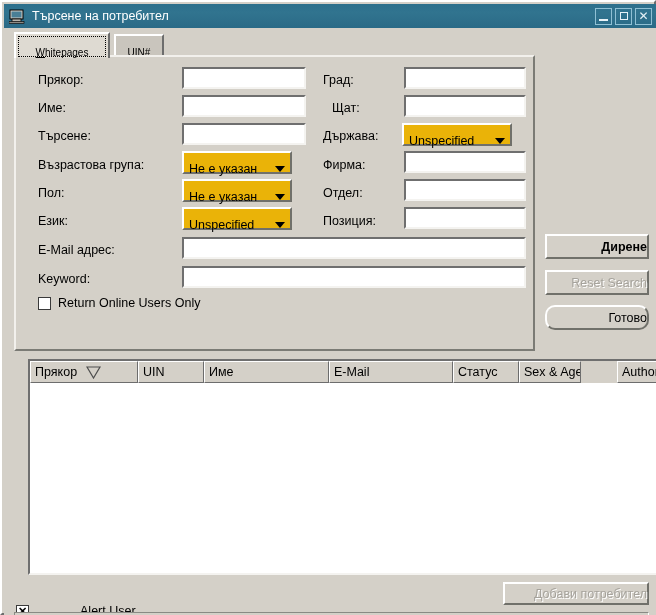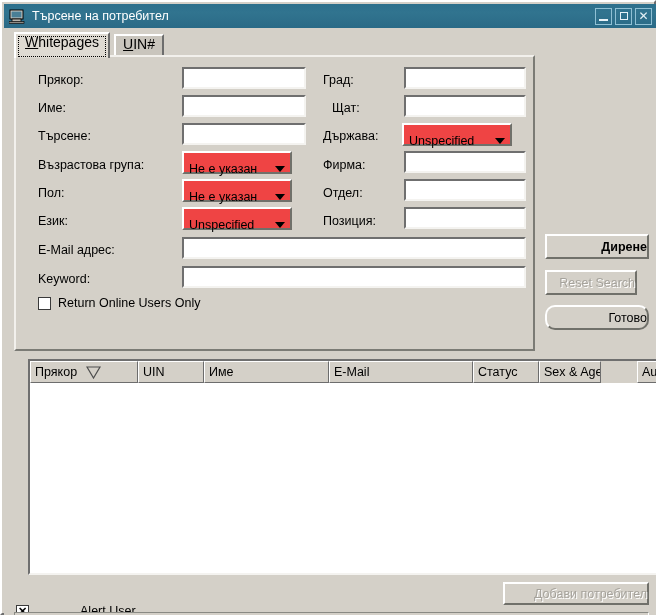--- a/index.html
+++ b/index.html
@@ -101,23 +101,23 @@
     position: absolute;
     left: 10px; top: 4px;
     height: 26px;
   }
   .tab {
     position: absolute;
     top: 0;
     height: 25px;
     box-sizing: border-box;
     display: flex;
-    align-items: flex-start;
+    align-items: flex-end;
     justify-content: center;
-    font-size: 14px;
+    font-size: 10px;
     padding: 0 9px;
     border-top: 2px solid #ffffff;
     border-left: 2px solid #ffffff;
     border-right: 2px solid #6d6d6d;
     background: #d4d0c8;
   }
   .tab.active {
     left: 0;
     background: #dedad2;
     z-index: 3;
@@ -173,21 +173,21 @@
     font-size: 12.5px;
     padding: 0 3px;
     color: #000;
     outline: none;
   }
 
   
   .combo {
     position: absolute;
     box-sizing: border-box;
-    background: #ef4444;
+    background: #eab308;
     border-top: 2px solid #ffffff;
     border-left: 2px solid #ffffff;
     border-right: 2px solid #70706a;
     border-bottom: 2px solid #70706a;
     display: flex;
     align-items: center;
     padding: 12px 5px 0 5px;
     font-size: 12.5px;
     white-space: nowrap;
   }
@@ -405,42 +405,42 @@
 
         <label class="cbrow" style="left:22px; top:239px;">
           <span class="cbox"></span>
           <span>Return Online Users Only</span>
         </label>
       </div>
 
       <div class="btn default" style="left:541px; top:206px; width:104px; height:25px;">
         <span>Дирене</span>
       </div>
-      <div class="btn disabled" style="left:541px; top:242px; width:92px; height:25px;">
+      <div class="btn disabled" style="left:541px; top:242px; width:104px; height:25px;">
         <span>Reset Search</span>
       </div>
       <div class="btn" style="left:541px; top:277px; width:104px; height:25px;border-radius:10px;">
         <span>Готово</span>
       </div>
 
       <div class="listbox">
         <div class="thead">
           <div class="th" style="width:108px;">
             <span>Прякор</span>
             <svg class="sort-svg" width="15" height="13" viewBox="0 0 15 13">
               <polygon points="1,1 14,1 7.5,12" fill="none" stroke="#4d4d4d" stroke-width="1.2"></polygon>
             </svg>
           </div>
           <div class="th" style="width:66px;">
             <span>UIN</span>
           </div>
           <div class="th" style="width:125px;">
             <span>Име</span>
           </div>
-          <div class="th" style="width:144px;">
+          <div class="th" style="width:124px;">
             <span>E-Mail</span>
           </div>
           <div class="th" style="width:66px;">
             <span>Статус</span>
           </div>
           <div class="th" style="width:62px;">
             <span>Sex &amp; Age</span>
           </div>
           <div class="th" style="width:48px;margin-left:36px;">
             <span>Authorize</span>

